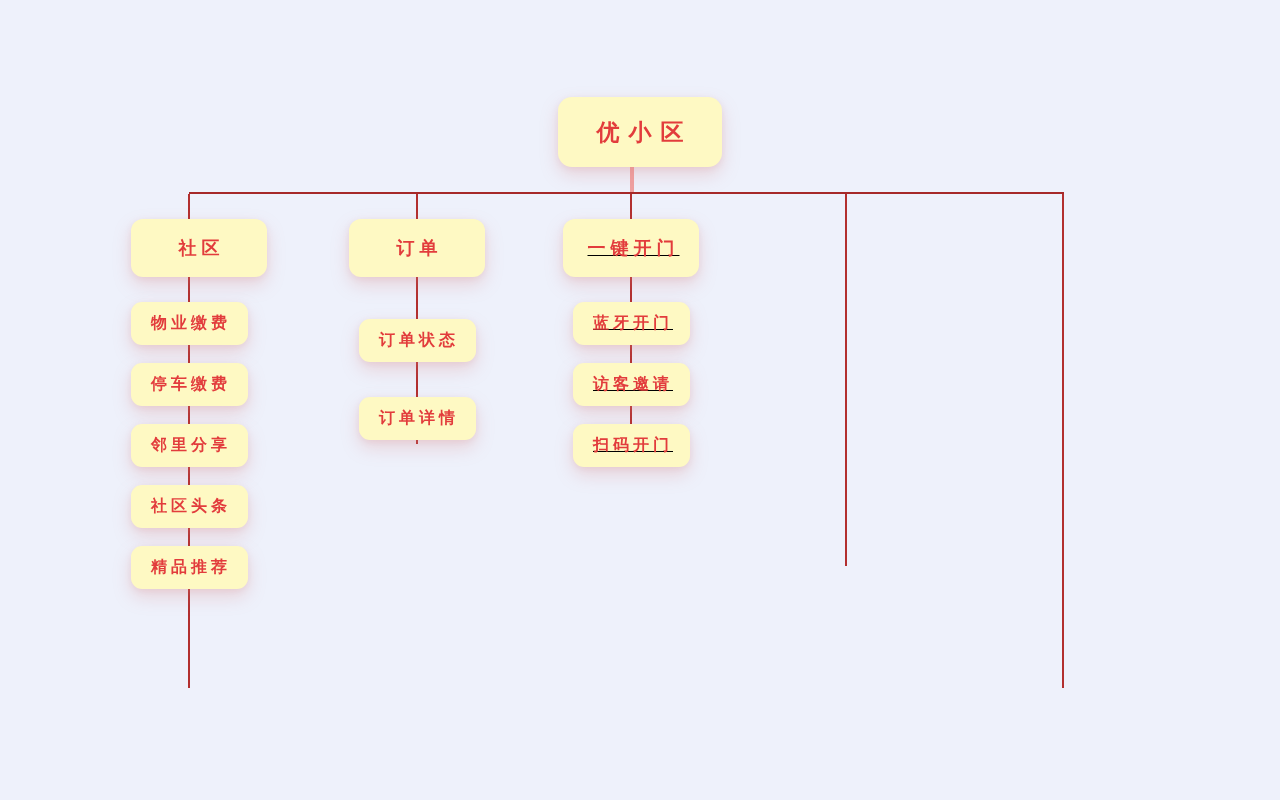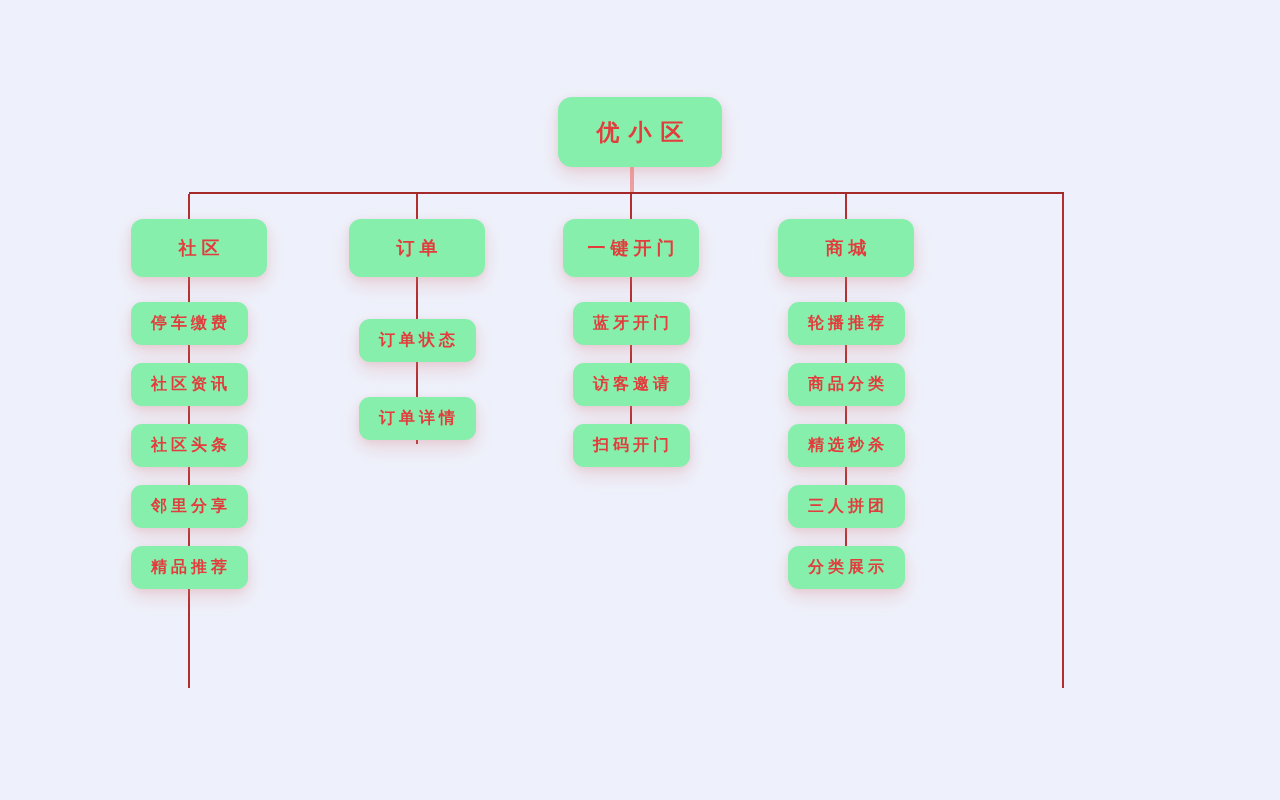--- a/index.html
+++ b/index.html
@@ -22,21 +22,21 @@
   #spine-col-0 { left: 188px;  top: 194px; width: 2px; height: 494px; }
   #spine-col-1 { left: 416px;  top: 194px; width: 2px; height: 250px; }
   #spine-col-2 { left: 630px;  top: 194px; width: 2px; height: 250px; }
   #spine-col-3 { left: 845px;  top: 194px; width: 2px; height: 372px; }
   #spine-col-4 { left: 1062px; top: 194px; width: 2px; height: 494px; }
 
   
   .node {
     position: relative;
     z-index: 1;
-    background: #86efac;
+    background: #fef9c3;
     display: flex;
     align-items: center;
     justify-content: center;
     color: #e23c3c;
     font-weight: 700;
     box-shadow: 0 8px 18px rgba(216, 128, 128, 0.26),
                 0 2px 6px  rgba(216, 128, 128, 0.14);
   }
 
   .root-node {
@@ -53,21 +53,21 @@
     position: absolute;
     top: 219px;
     width: 136px;
     display: flex;
     flex-direction: column;
     align-items: center;
     z-index: 1;
   }
   #col-0 { left: 121px; }
   #col-1 { left: 349px; gap: 17px; }
-  #col-2 { left: 563px; }
+  #col-2 { left: 563px; text-decoration: underline; }
   #col-3 { left: 778px; }
   #col-4 { left: 995px; }
 
   .header-node {
     width: 136px; height: 58px;
     border-radius: 12px;
     font-size: 18px;
     letter-spacing: 5px;
     padding-left: 5px;
     margin-bottom: 25px;
@@ -96,43 +96,35 @@
   <div class="line spine" id="spine-col-0"></div>
   <div class="line spine" id="spine-col-1"></div>
   <div class="line spine" id="spine-col-2"></div>
   <div class="line spine" id="spine-col-3"></div>
   <div class="line spine" id="spine-col-4"></div>
 
   <div class="node root-node">优小区</div>
 
   <div class="column" id="col-0">
     <div class="node header-node">社区</div>
+    <div class="node child-node">物业缴费</div>
     <div class="node child-node">停车缴费</div>
-    <div class="node child-node">社区资讯</div>
+    <div class="node child-node">邻里分享</div>
     <div class="node child-node">社区头条</div>
-    <div class="node child-node">邻里分享</div>
     <div class="node child-node">精品推荐</div>
   </div>
 
   <div class="column" id="col-1">
     <div class="node header-node">订单</div>
     <div class="node child-node">订单状态</div>
     <div class="node child-node">订单详情</div>
   </div>
 
   <div class="column" id="col-2">
     <div class="node header-node">一键开门</div>
     <div class="node child-node">蓝牙开门</div>
     <div class="node child-node">访客邀请</div>
     <div class="node child-node">扫码开门</div>
   </div>
 
-  <div class="column" id="col-3">
-    <div class="node header-node">商城</div>
-    <div class="node child-node">轮播推荐</div>
-    <div class="node child-node">商品分类</div>
-    <div class="node child-node">精选秒杀</div>
-    <div class="node child-node">三人拼团</div>
-    <div class="node child-node">分类展示</div>
-  </div>
 
 
 </div>
 
 </body></html>

